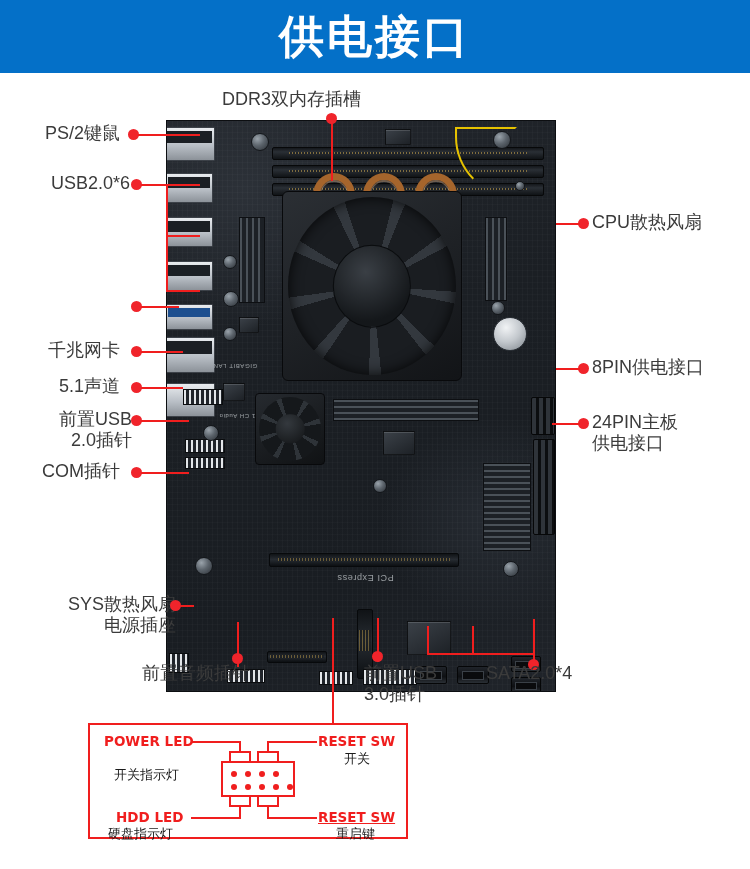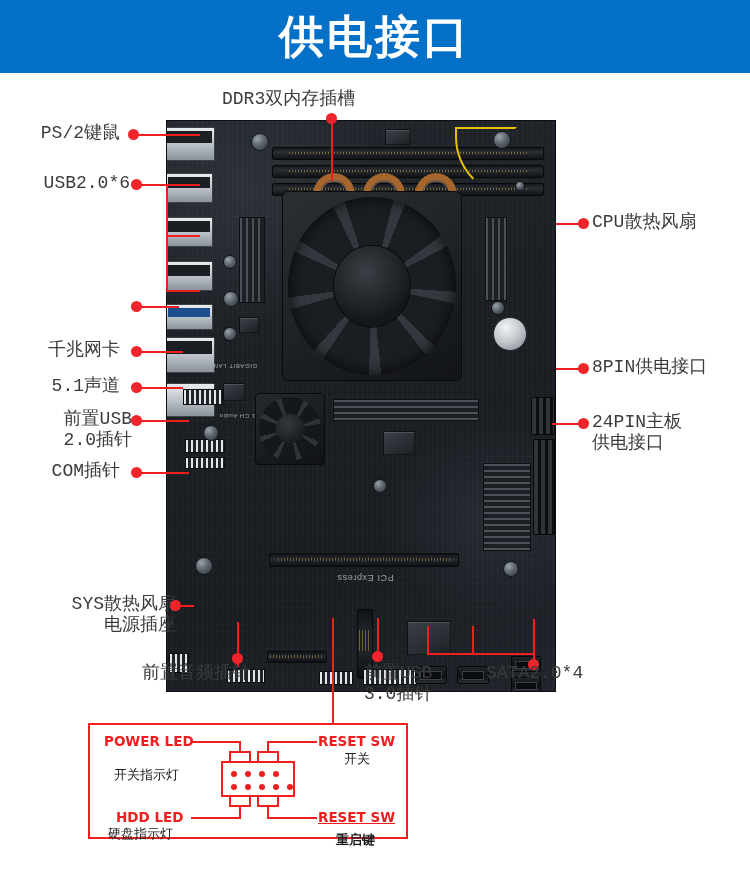--- a/index.html
+++ b/index.html
@@ -204,21 +204,21 @@
     border-radius: 50%; background: #f0242b;
   }
 
   
   .callout {
     position: absolute;
     color: #3b3b3b;
     font-size: 18px;
     line-height: 21px;
     white-space: pre-line;
-    font-family: Liberation Mono, monospace;
+    font-family: Liberation Sans, sans-serif;
   }
   .callout.r { text-align: right; }
   .callout.l { text-align: left; }
 
   
   #fp-box {
     position: absolute;
     left: 88px; top: 650px;
     width: 320px; height: 116px;
     border: 2px solid #f01e1e;
@@ -473,16 +473,16 @@
     <div class="fp-label" style="left:14px; top:9px;">POWER LED</div>
     <div class="fp-sub" style="left:24px; top:42px;">开关指示灯</div>
 
     <div class="fp-label" style="left:228px; top:9px;">RESET SW</div>
     <div class="fp-sub" style="left:254px; top:26px;">开关</div>
 
     <div class="fp-label" style="left:26px; top:85px;">HDD  LED</div>
     <div class="fp-sub" style="left:18px; top:101px;">硬盘指示灯</div>
 
     <div class="fp-label" style="left:228px; top:85px;text-decoration:underline;">RESET SW</div>
-    <div class="fp-sub" style="left:246px; top:107px;font-weight:bold;">重启键</div>
+    <div class="fp-sub" style="left:246px; top:101px;">重启键</div>
   </div>
 
 </div>
 
 </body></html>

